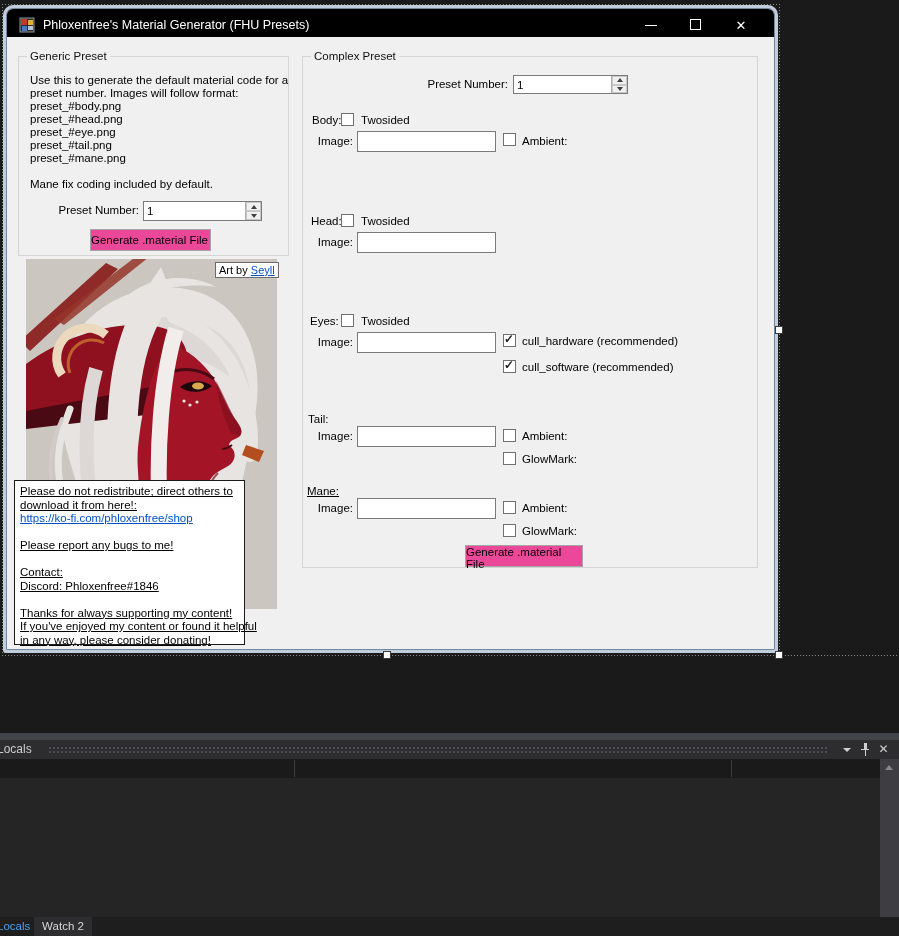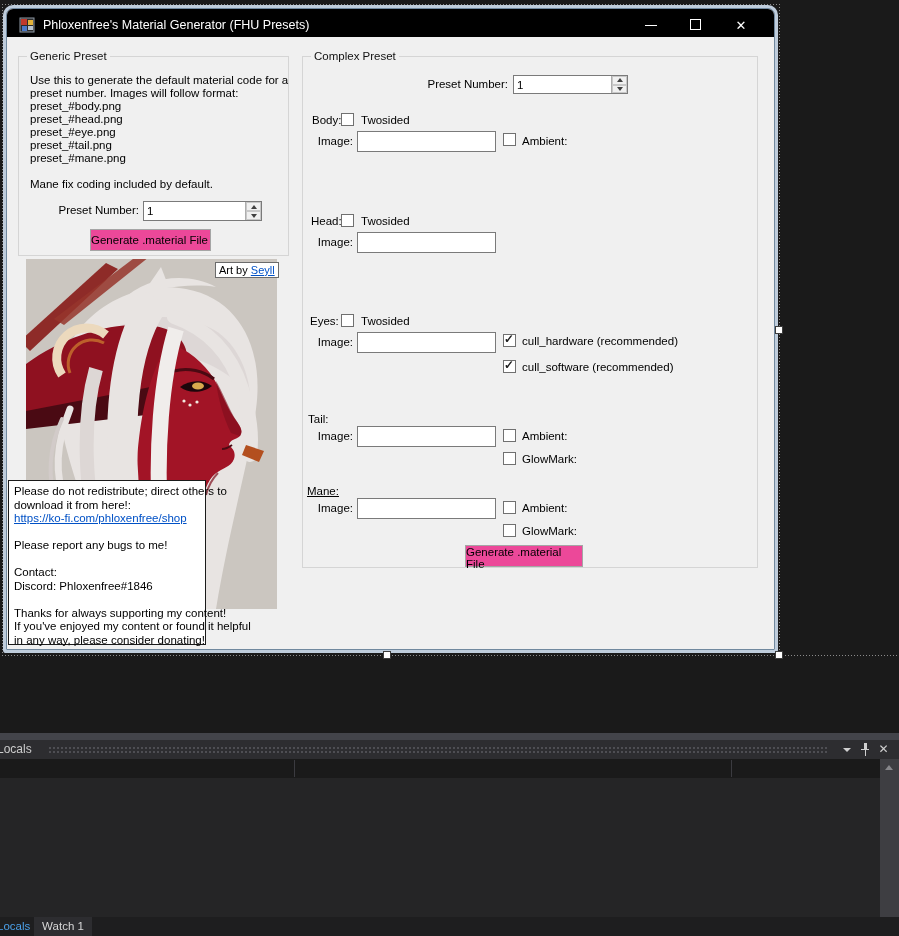--- a/index.html
+++ b/index.html
@@ -44,22 +44,22 @@
                   border-left:3px solid transparent;border-right:3px solid transparent;}
   .tri-up{border-bottom:4px solid #404040;}
   .tri-dn{border-top:4px solid #404040;}
 
   .link{color:#0051c6;text-decoration:underline;cursor:pointer;}
 
   
   .picture{position:absolute;left:19px;top:250px;width:251px;height:350px;overflow:hidden;}
   .art-credit{position:absolute;left:208px;top:253px;background:#fff;border:1px solid #6b6b6b;
               font-size:11px;padding:0 3px;line-height:14px;white-space:nowrap;z-index:12;}
-  .notice{position:absolute;left:1px;top:471px;width:198px;height:165px;background:#fff;border:1px solid #1a1a1a;
-          padding:4px 5px;z-index:13;}
+  .notice{position:absolute;left:7px;top:471px;width:231px;height:165px;background:#fff;border:1px solid #1a1a1a;
+          padding:4px 5px;z-index:13;text-decoration:underline;}
   .notice div{font-size:11.5px;line-height:13.5px;color:#000;min-height:13.5px;white-space:nowrap;}
 
   
   .splitter{position:absolute;left:0;top:733px;width:899px;height:7px;background:#43444a;}
   .locals-title{position:absolute;left:0;top:740px;width:899px;height:19px;background:#2d2d30;}
   .locals-title .txt{position:absolute;left:-3px;top:2px;font-size:12px;color:#cccccc;white-space:nowrap;}
   .grip{position:absolute;left:48px;right:70px;top:6px;height:8px;
         background-image:radial-gradient(#4e4e53 1px,transparent 1.2px);background-size:4px 4px;}
   .tw-btn{position:absolute;top:1px;width:17px;height:17px;text-align:center;color:#d0d0d0;}
   .chev{position:absolute;left:5px;top:7px;width:0;height:0;border-left:4px solid transparent;
@@ -274,16 +274,16 @@
   <div class="hsep" style="left:731px;"></div>
 
   <div class="locals-body"></div>
 
   <div class="vscroll">
     <span class="up"></span>
   </div>
 
   <div class="tabstrip">
     <span class="tab active" style="left:-3px;width:36px;">Locals</span>
-    <span class="tab inactive" style="left:34px;width:58px;">Watch 1</span>
+    <span class="tab inactive" style="left:34px;width:58px;">Watch 2</span>
   </div>
 
 </div>
 
 </body></html>

